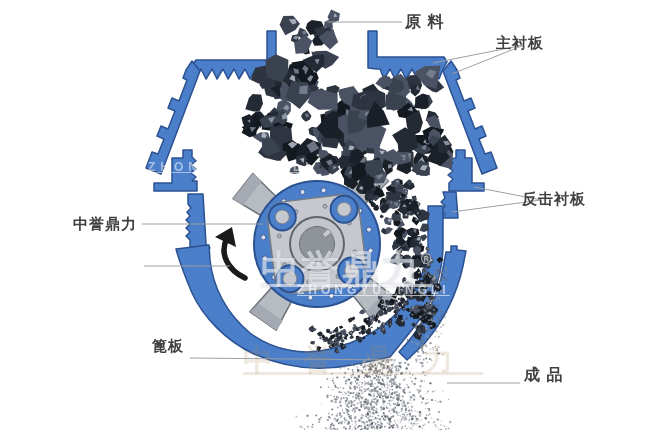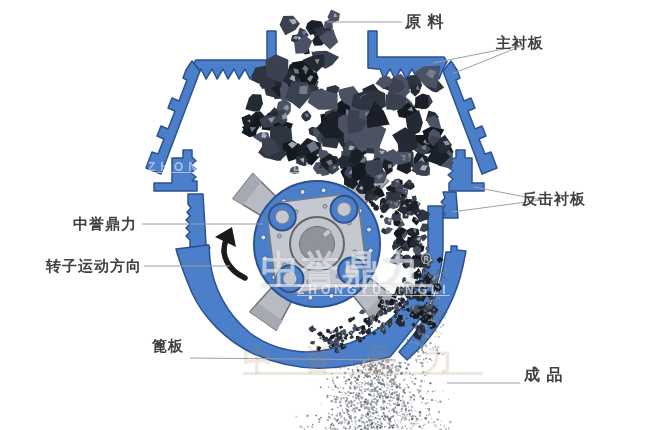--- a/index.html
+++ b/index.html
@@ -2047,21 +2047,20 @@
     <line x1="144" y1="266" x2="230" y2="266"></line>
     <line x1="190" y1="358" x2="396" y2="360"></line>
     <line x1="447" y1="383" x2="520" y2="383"></line>
   </g>
 </svg>
 
   <div class="lbl lbl-big" style="left:405px;top:13px">原 料</div>
   <div class="lbl" style="left:496px;top:35px">主衬板</div>
   <div class="lbl" style="left:522px;top:191px">反击衬板</div>
   <div class="lbl" style="left:73px;top:216px">中誉鼎力</div>
-  <div class="lbl" style="left:46px;top:258px">转子运动方向</div>
   <div class="lbl" style="left:152px;top:338px">篦板</div>
   <div class="lbl lbl-big" style="left:524px;top:366px">成 品</div>
 
   <div class="wm wm-cn-center"><span>中誉鼎力</span><span class="wm-reg">®</span></div>
   <div class="wm wm-en-center">ZHONGYUDINGLI</div>
   <div class="wm wm-en-top">ZHONGYUDINGLI</div>
   <div class="wm wm-cn-bottom">中誉鼎力</div>
 </div>
 
 </body></html>

